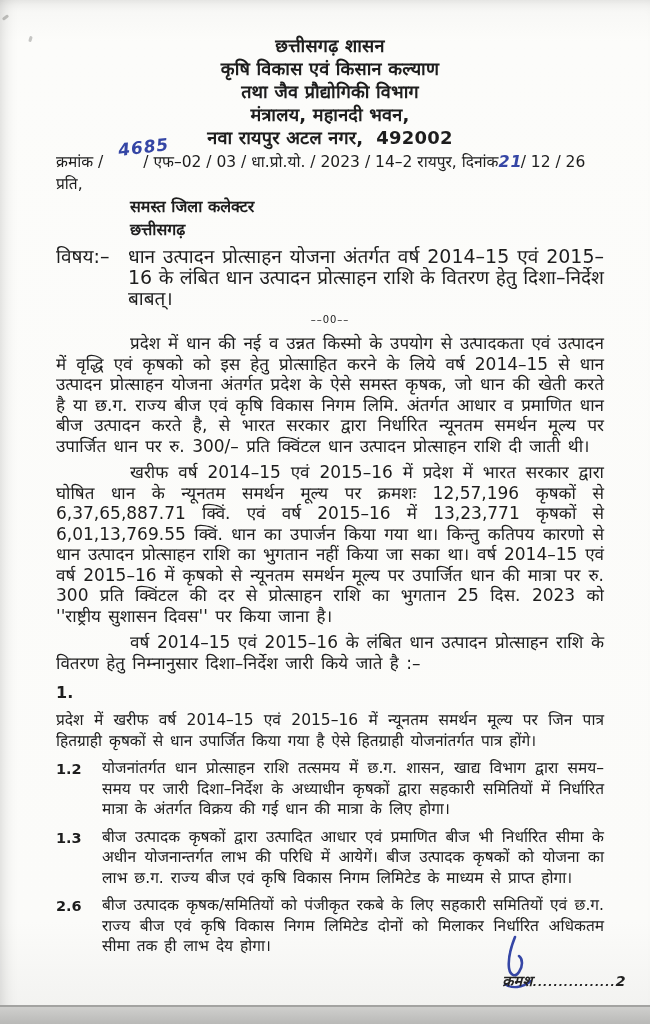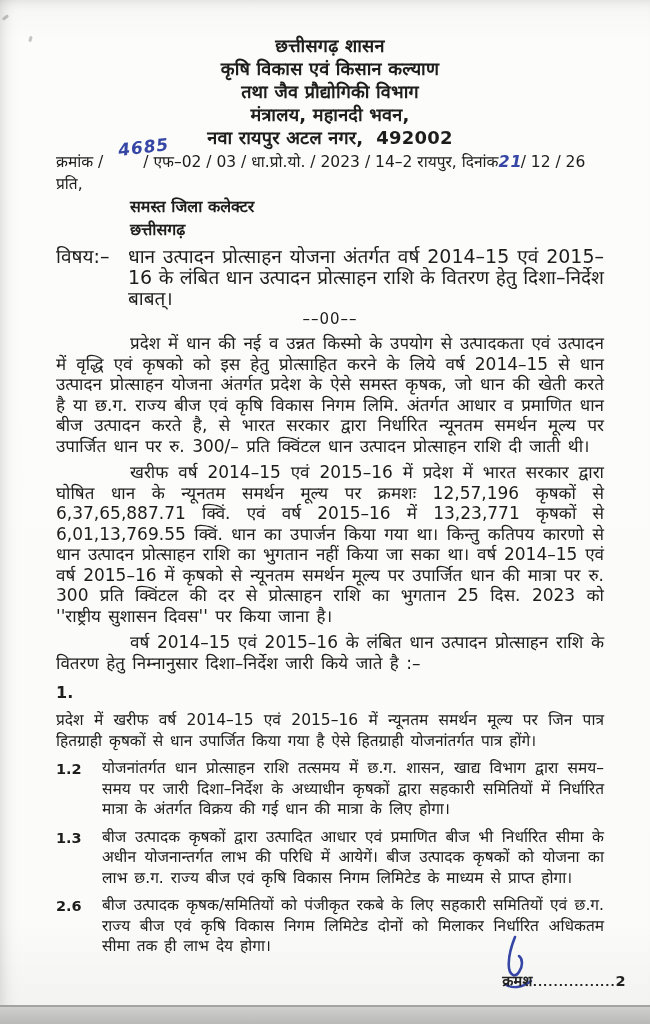--- a/index.html
+++ b/index.html
@@ -33,34 +33,34 @@
     position:absolute; left:62px; top:-15px; font-size:17px; font-weight:bold;
     transform:rotate(-7deg); letter-spacing:1px;
   }
   .ref-gap{ display:inline-block; width:40px; }
   .hw-day{ font-size:16px; font-weight:bold; margin-right:-2px; letter-spacing:1px;}
   .salutation{ font-size:15.5px; line-height:19px; margin-top:3px;}
   .addressee{ margin-left:74px; font-weight:bold; font-size:16px; line-height:23px; margin-top:1px;}
   .subject{ display:flex; margin-top:5px; font-size:19px; line-height:21px;}
   .subject .lbl{ flex:0 0 72px; font-weight:500;}
   .subject .txt{ flex:1; text-align:justify;}
-  .separator{ text-align:center; font-size:15px; line-height:17px; margin:2px 0 1px 0; letter-spacing:1px;}
+  .separator{ text-align:center; font-size:10px; line-height:17px; margin:2px 0 1px 0; letter-spacing:1px;}
   .para{
     font-size:17px; line-height:20.5px; text-align:justify;
     text-indent:74px; margin:5px 0 6px 0; word-spacing:2px;
   }
   .sec-head{ display:flex; margin:9px 0 4px 0; font-size:16px; font-weight:bold; line-height:21px;}
   .sec-head .num{ flex:0 0 48px;}
   .sec-head .title{ border-bottom:1.6px solid #1d1d1d; padding-bottom:1px;}
   .item{ display:flex; margin:7px 0; font-size:15.5px; line-height:20.5px;}
   .item .num{ flex:0 0 46px; font-weight:600; font-size:14.5px; padding-top:1px;}
   .item .txt{ flex:1; text-align:justify; word-spacing:2px;}
   .footer-cont{
     position:absolute; right:24px; bottom:34px;
-    font-size:14.5px; font-weight:bold; color:#222;
+    font-size:14.5px; font-weight:bold; font-style:italic; color:#222;
     letter-spacing:.3px;
   }
   .footer-cont .dots{ font-size:11px; letter-spacing:1px; font-weight:bold;}
   .hw-flourish{ position:absolute; left:500px; bottom:28px; }
 </style>
 </head>
 <body>
 
 <div class="page">
 

